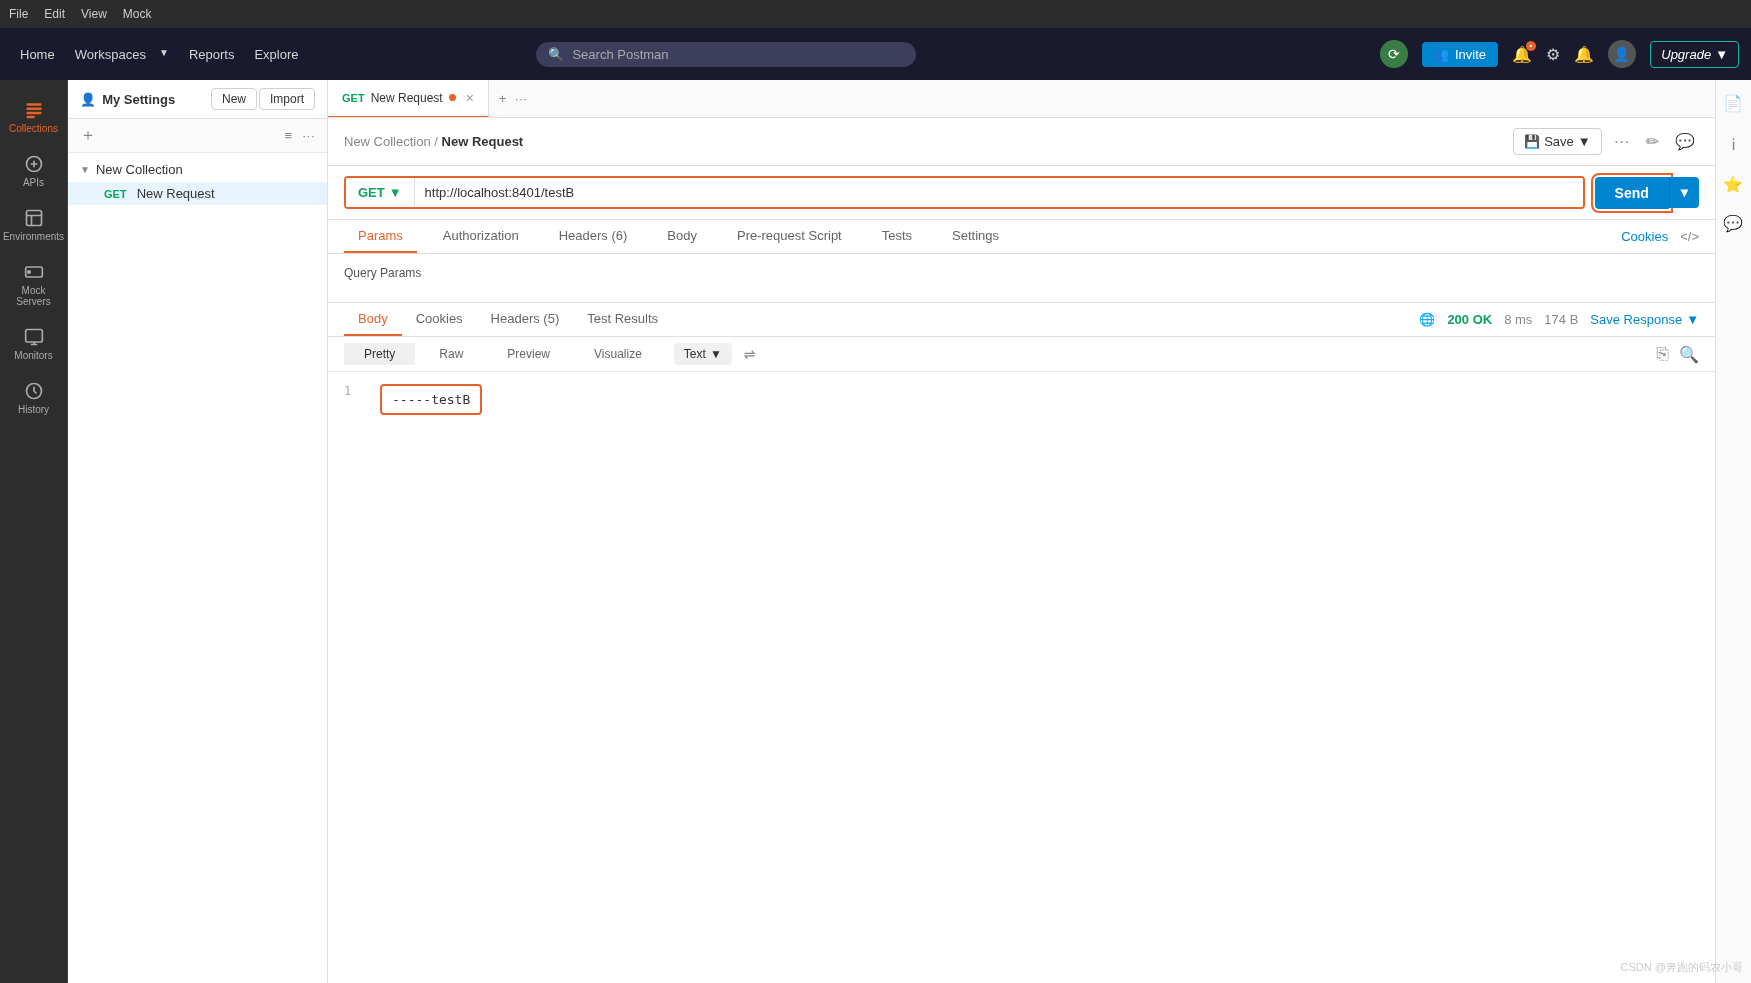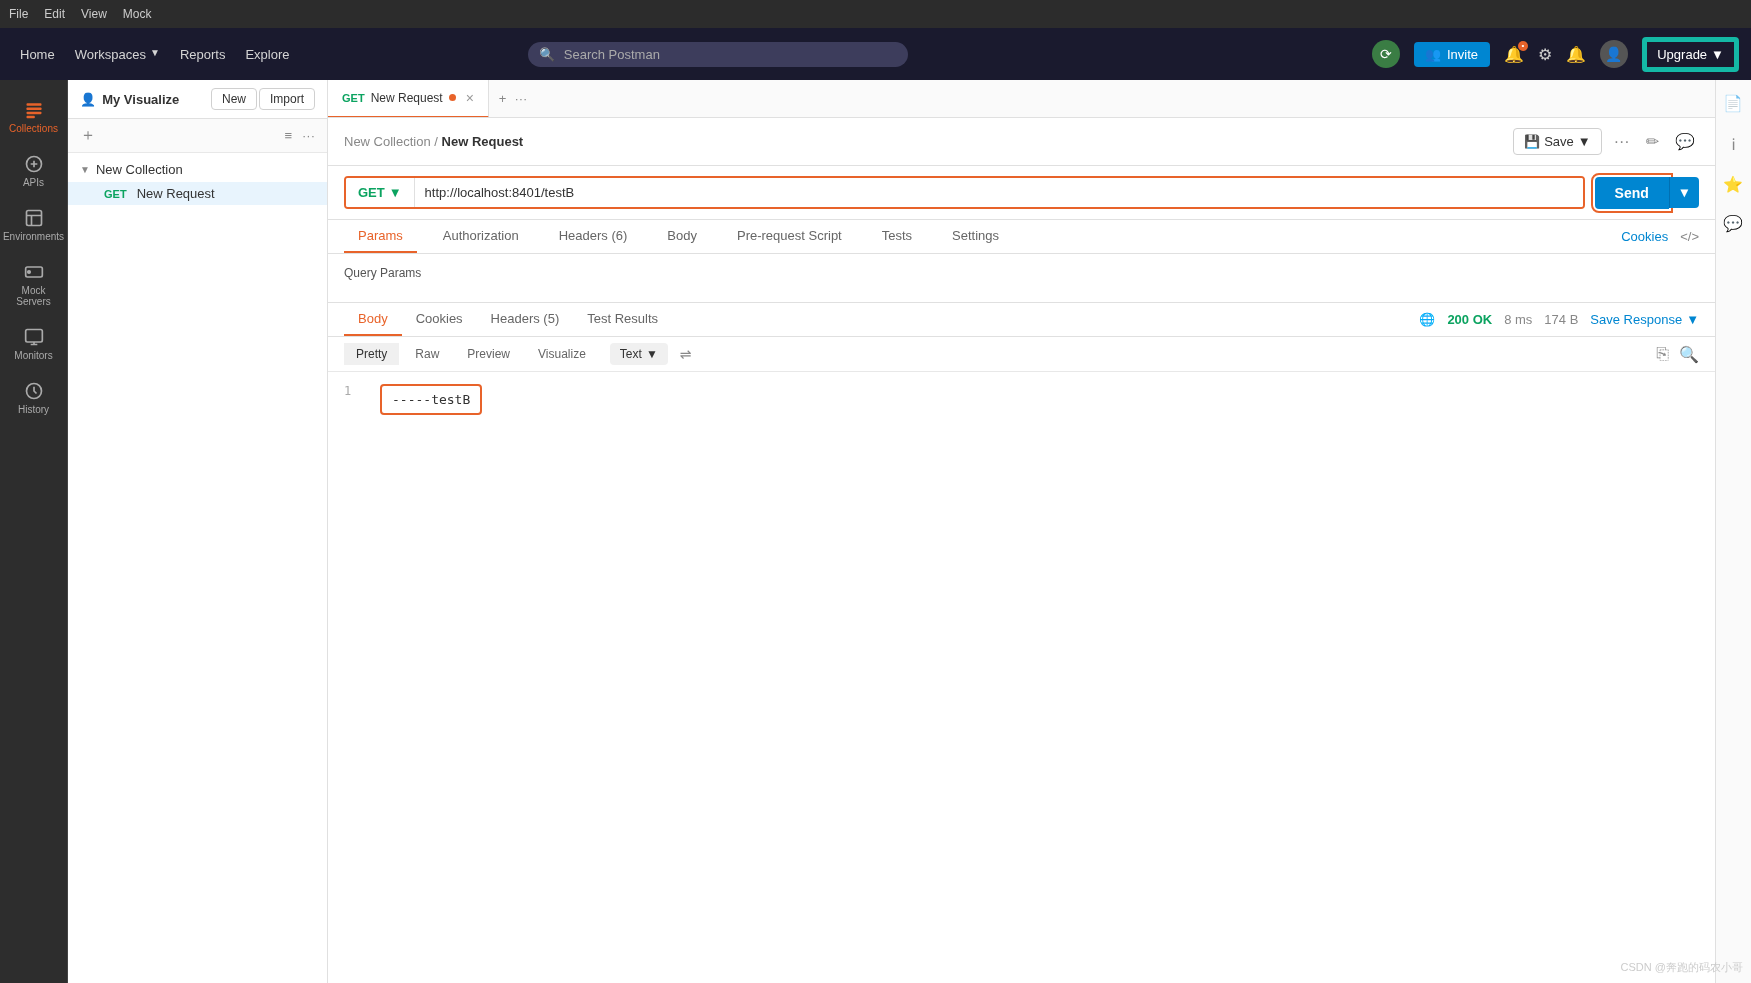--- a/index.html
+++ b/index.html
@@ -12,34 +12,34 @@
     }
     .menu-bar span { cursor: pointer; }
 
     
     .nav-bar {
       display: flex; align-items: center; background: #1a1a2e; color: #fff;
       height: 52px; padding: 0 12px; gap: 12px;
     }
     .nav-bar .nav-links { display: flex; gap: 20px; align-items: center; margin-left: 8px; }
     .nav-bar .nav-links span { cursor: pointer; color: #d4d4d4; font-size: 13px; }
-    .nav-bar .nav-links .workspaces { display: flex; gap: 4px; }
+    .nav-bar .nav-links .workspaces { display: flex; gap: 13px; }
     .search-bar {
       flex: 1; max-width: 380px; margin: 0 auto;
       background: #3d3d5c; border-radius: 20px; display: flex; align-items: center;
       padding: 5px 12px; gap: 8px; color: #aaa; font-size: 13px; cursor: pointer;
     }
     .nav-right { display: flex; align-items: center; gap: 14px; margin-left: auto; }
     .nav-right .invite-btn {
       background: #0086d1; color: #fff; border: none; border-radius: 4px;
       padding: 5px 12px; font-size: 13px; cursor: pointer; display: flex; align-items: center; gap: 5px;
     }
     .nav-right .upgrade-btn {
-      background: transparent; color: #fff; border: 5px solid #14b8a6; border-radius: 4px;
-      padding: 5px 10px; font-size: 13px; cursor: pointer; display: flex; align-items: center; gap: 4px;
+      background: transparent; color: #fff; border: 1px solid #14b8a6; border-radius: 4px;
+      padding: 5px 10px; font-size: 13px; cursor: pointer; display: flex; align-items: center; gap: 4px; font-style: italic;
     }
     .icon-circle { width: 28px; height: 28px; border-radius: 50%; background: #555; display: flex; align-items: center; justify-content: center; cursor: pointer; font-size: 14px; }
     .icon-btn { cursor: pointer; color: #ccc; font-size: 16px; }
 
     
     .main-layout { display: flex; height: calc(100vh - 80px); }
 
     
     .sidebar-icons {
       width: 68px; background: #2d2d2d; display: flex; flex-direction: column;
@@ -201,21 +201,21 @@
     .resp-time, .resp-size { color: #888; }
     .save-response-btn { color: #0086d1; cursor: pointer; display: flex; align-items: center; gap: 4px; }
 
     
     .response-body { display: flex; flex-direction: column; flex: 1; }
     .resp-format-tabs {
       display: flex; align-items: center; padding: 6px 16px; gap: 4px;
       border-bottom: 1px solid #e8e8e8;
     }
     .resp-format-btn {
-      padding: 4px 12px; border-radius: 0; cursor: pointer;
+      padding: 4px 20px; border-radius: 0; cursor: pointer;
       font-size: 12px; color: #666; border: none; background: transparent;
     }
     .resp-format-btn.active { background: #f0f0f0; color: #333; font-weight: 500; }
     .text-dropdown {
       display: flex; align-items: center; gap: 4px; padding: 4px 10px;
       background: #f0f0f0; border-radius: 4px; cursor: pointer; margin-left: 8px;
       font-size: 12px; color: #333;
     }
     .resp-format-actions { margin-left: auto; display: flex; gap: 10px; color: #888; font-size: 16px; cursor: pointer; }
 
@@ -330,21 +330,21 @@
           <polyline points="12 7 12 12 15 15"></polyline>
         </svg>
       <span>History</span>
     </div>
   </div>
 
   <div class="collections-panel">
     <div class="panel-header">
       <div class="workspace-title">
         <span>👤</span>
-        <span>My Visualize</span>
+        <span>My Settings</span>
       </div>
       <div class="header-actions">
         <button>New</button>
         <button>Import</button>
       </div>
     </div>
     <div class="collections-toolbar">
       <span style="color:#888;font-size:16px;">＋</span>
       <div class="tool-icons">
         <span>≡</span>

